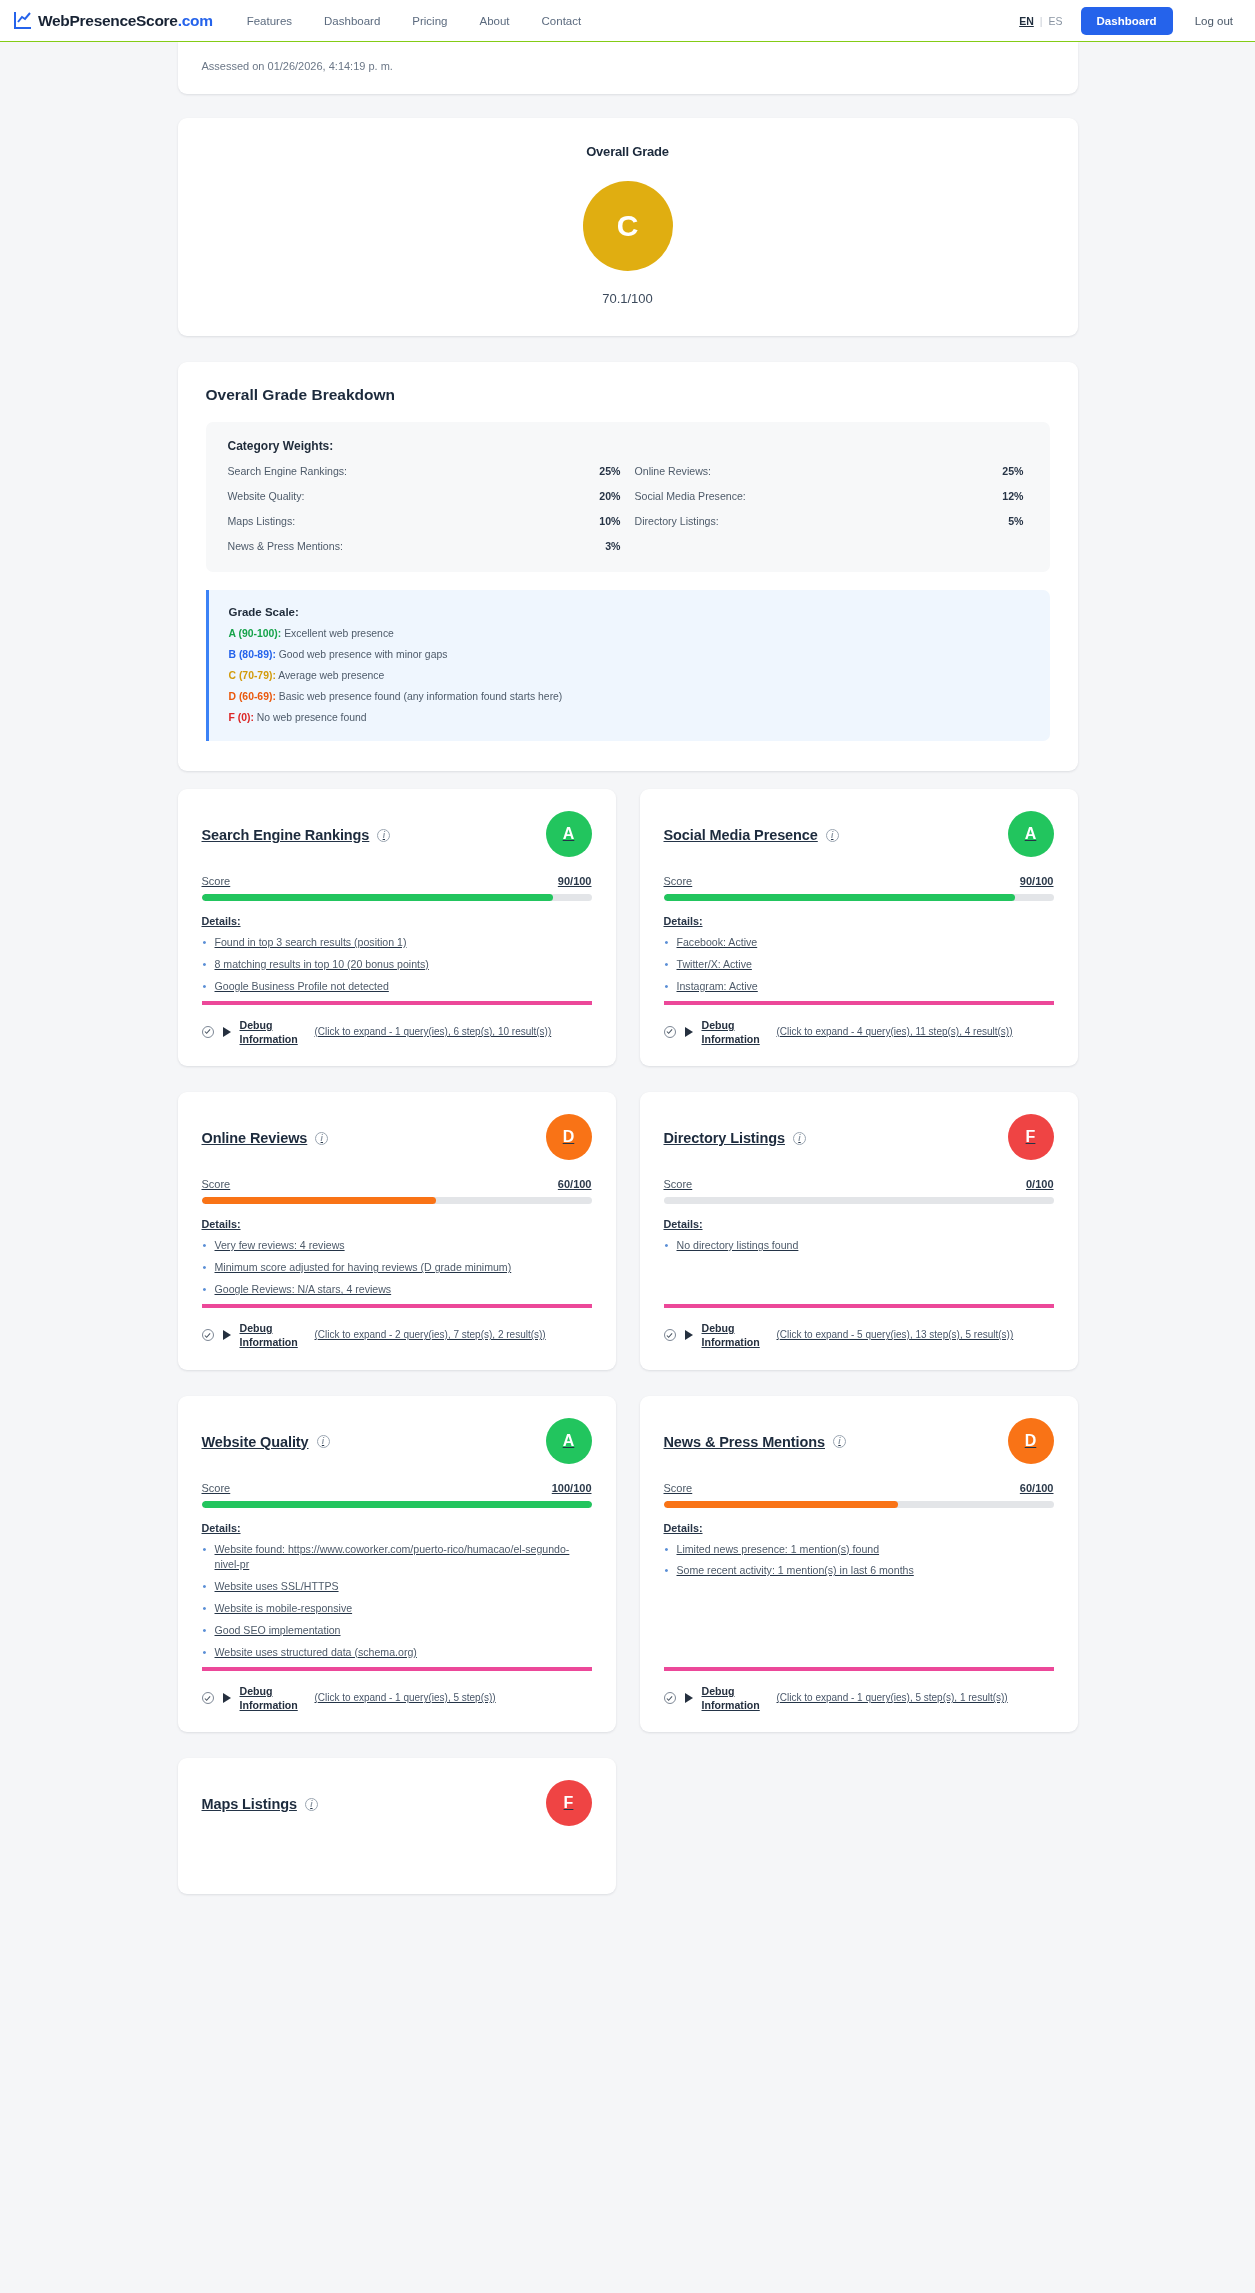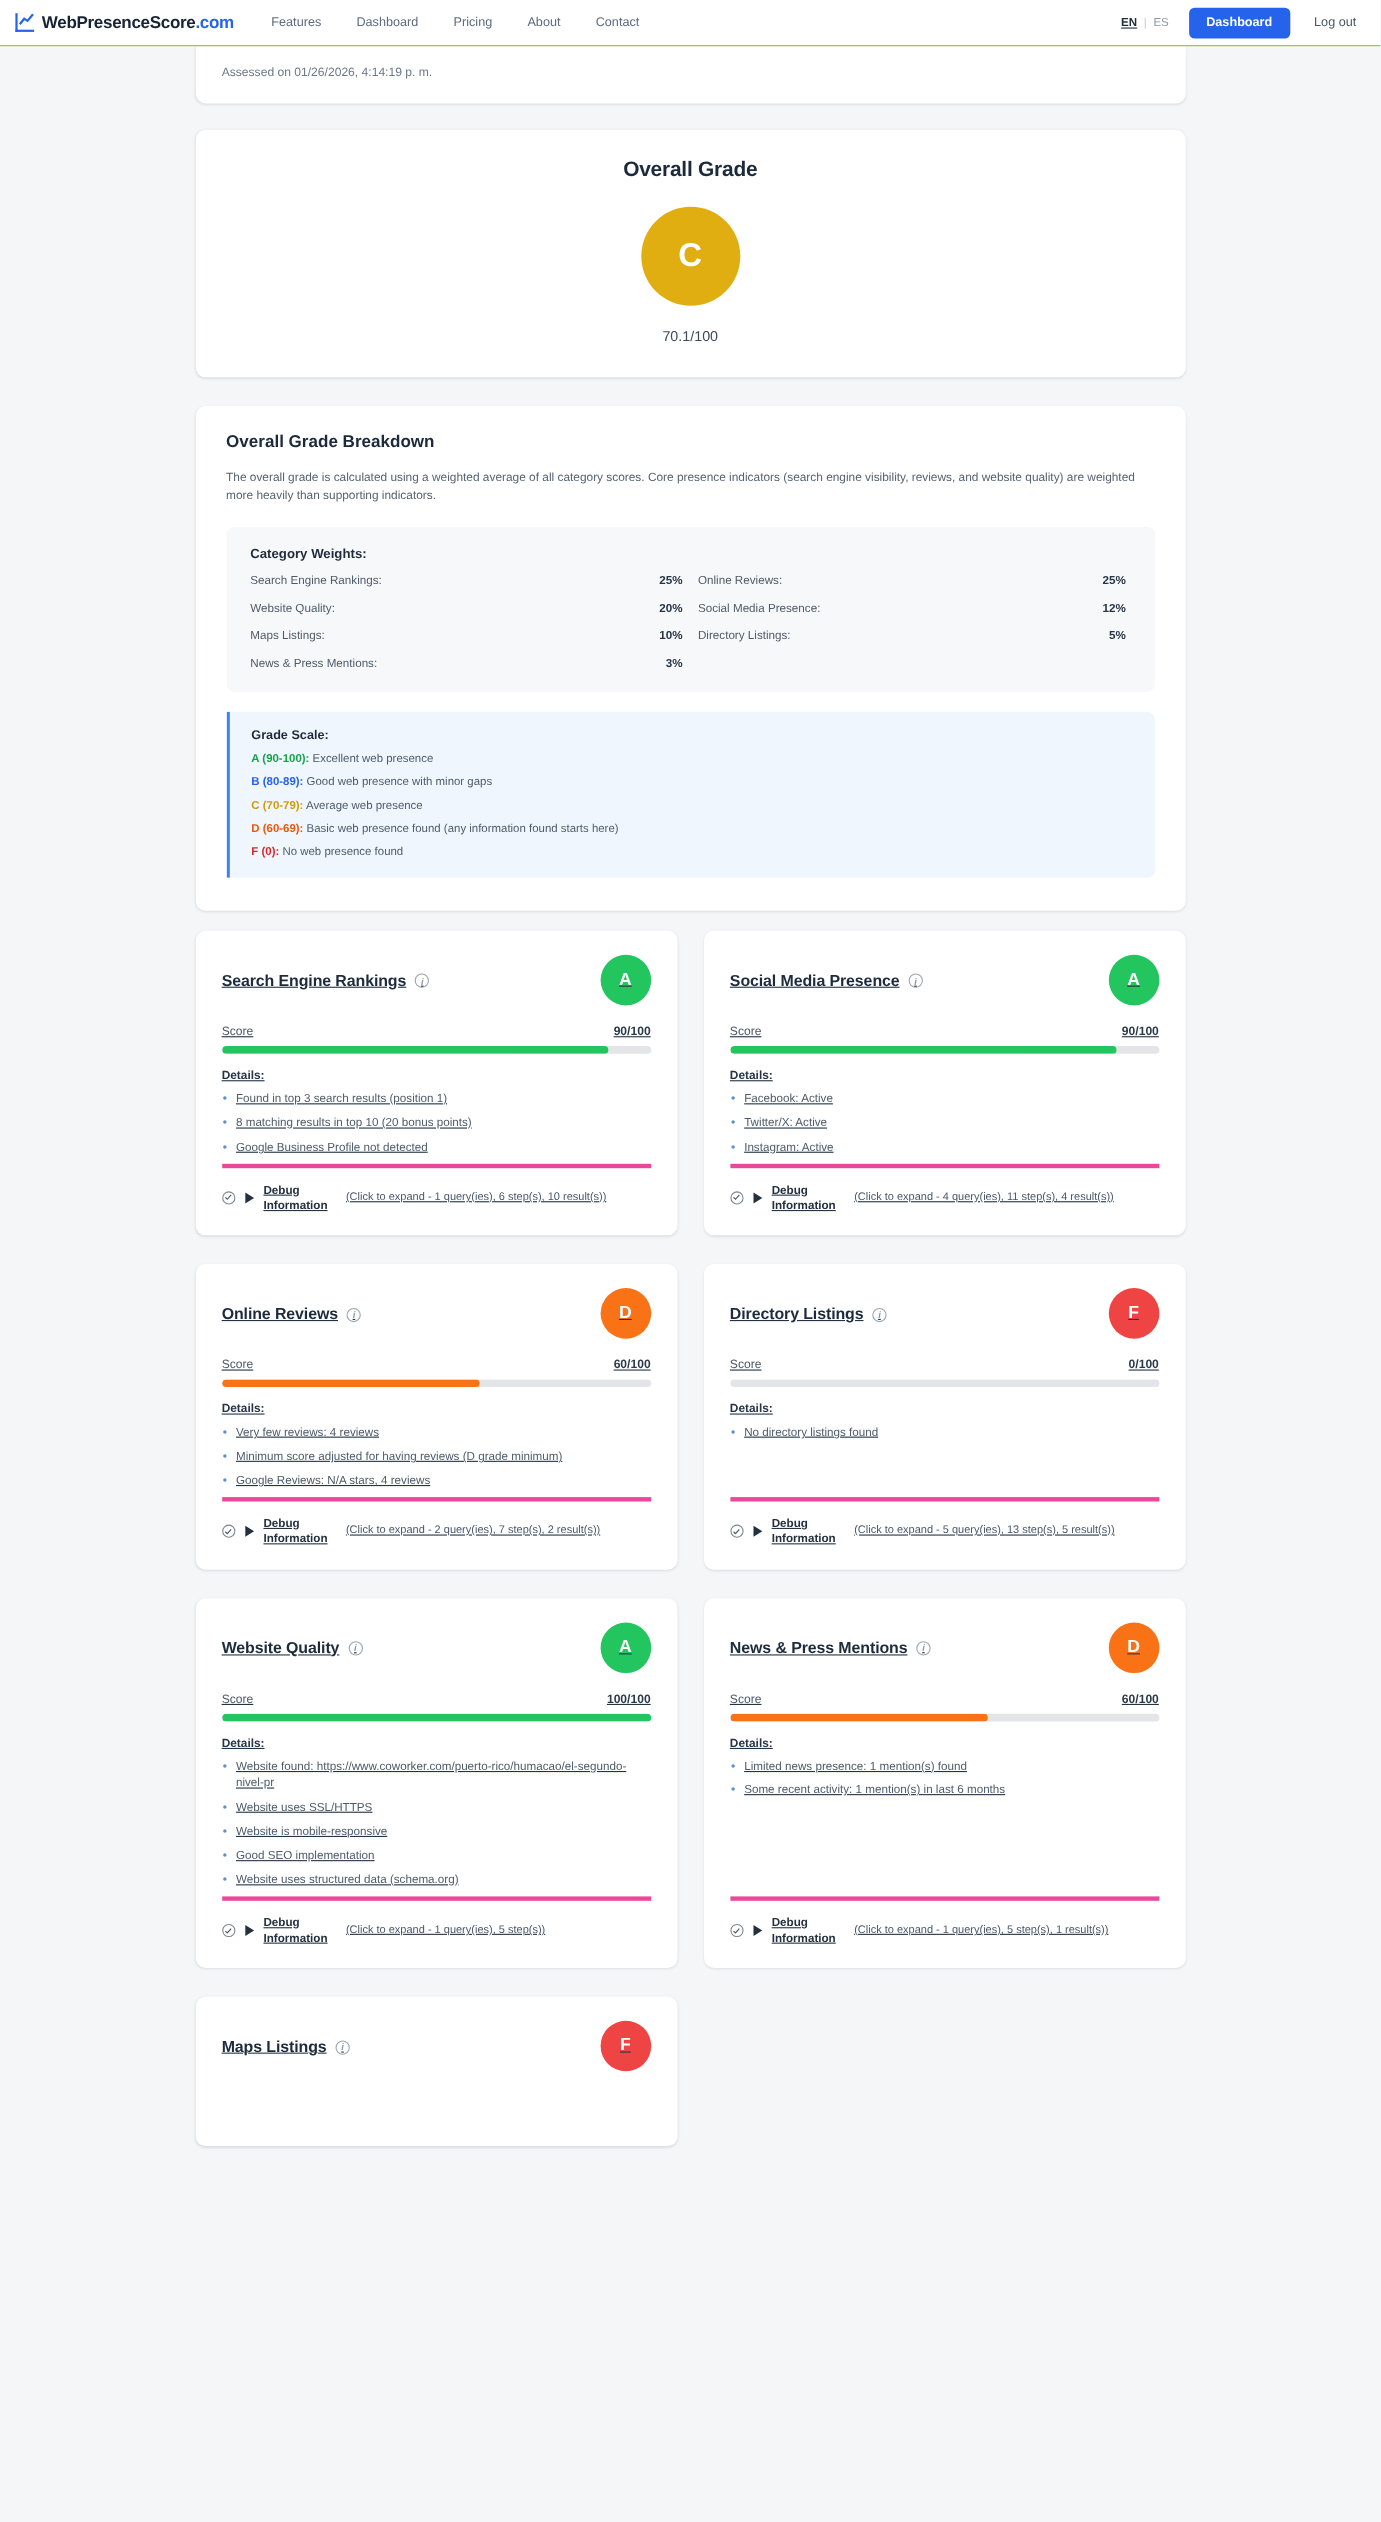--- a/index.html
+++ b/index.html
@@ -63,21 +63,21 @@
     border-radius: 9px;
     box-shadow: 0 1px 3px rgba(16,24,40,.07), 0 1px 2px rgba(16,24,40,.04);
   }
 
   
   .assessed-card { padding: 0 24px 22px 24px; border-radius: 0 0 9px 9px; }
   .assessed { font-size: 11px; color: #6b7787; padding-top: 18px; }
 
   
   .overall { margin-top: 24px; padding: 26px 0 30px 0; text-align: center; }
-  .overall h2 { font-size: 19px; font-weight: bold; color: #1c2a3c; letter-spacing: -0.2px; }
+  .overall h2 { font-size: 13px; font-weight: bold; color: #1c2a3c; letter-spacing: -0.2px; }
   .grade-circle {
     width: 90px; height: 90px; border-radius: 50%;
     margin: 22px auto 0 auto;
     display: flex; align-items: center; justify-content: center;
     color: #fff; font-size: 30px; font-weight: bold;
   }
   .overall-score { margin-top: 20px; font-size: 13px; color: #3c4a5c; }
 
   
   .breakdown { margin-top: 26px; padding: 24px 28px 30px 28px; }
@@ -218,21 +218,20 @@
     </div>
 
     <div class="card overall">
       <h2>Overall Grade</h2>
       <div class="grade-circle" id="overall-circle" style="background: rgb(224, 174, 17);">C</div>
       <div class="overall-score">70.1/100</div>
     </div>
 
     <div class="card breakdown">
       <h3>Overall Grade Breakdown</h3>
-      <p class="intro">The overall grade is calculated using a weighted average of all category scores. Core presence indicators (search engine visibility, reviews, and website quality) are weighted more heavily than supporting indicators.</p>
 
       <div class="weights">
         <h4>Category Weights:</h4>
         <div class="weights-grid" id="weights-grid">
             <div class="lbl">Search Engine Rankings:</div>
             <div class="val">25%</div>
             <div class="lbl lbl-r">Online Reviews:</div>
             <div class="val">25%</div>
             <div class="lbl">Website Quality:</div>
             <div class="val">20%</div>

